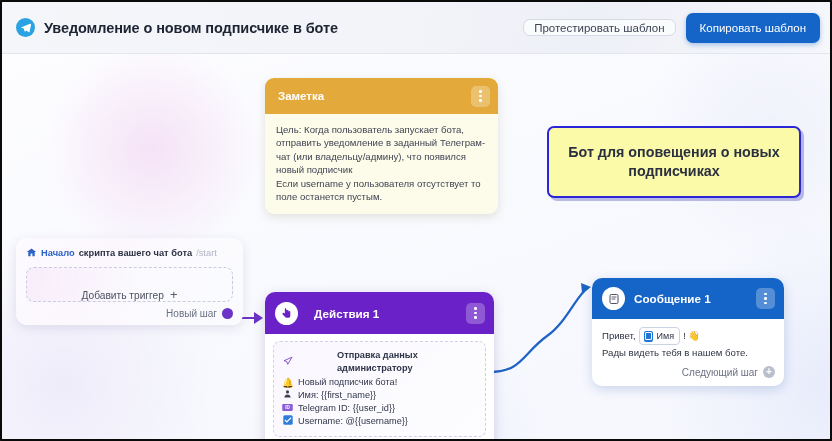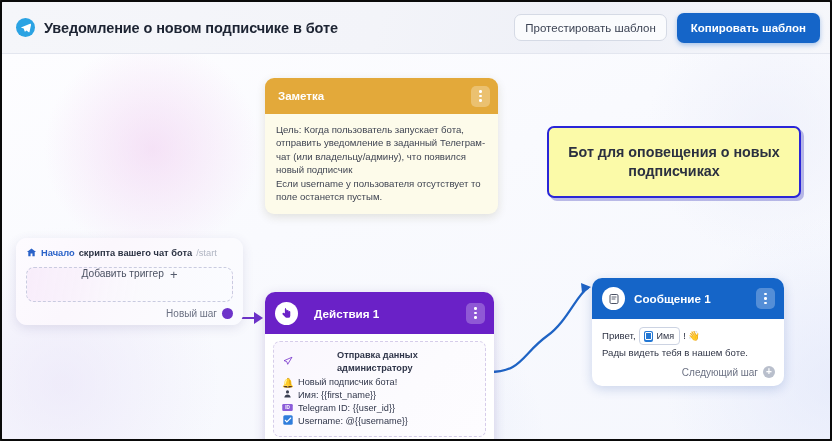--- a/index.html
+++ b/index.html
@@ -40,27 +40,27 @@
   }
   #header-actions {
     margin-left: auto; display: flex; align-items: center; gap: 10px;
   }
   .btn {
     font-size: 11.5px; border-radius: 7px; cursor: pointer;
     white-space: nowrap; font-family: inherit;
     display: flex; align-items: center; justify-content: center;
   }
   #btn-test {
-    height: 27px; padding: 0 10px;
+    height: 17px; padding: 0 10px;
     background: #fafbfd; color: #3c4354;
     border: 1px solid #d5dae5;
   }
   #btn-copy {
     height: 30px; padding: 0 14px;
-    background: #1565c8; color: #ffffff; font-weight: bold;
+    background: #1565c8; color: #ffffff; font-weight: normal;
     border: none;
     box-shadow: 0 2px 5px rgba(21,101,200,.35);
   }
 
   
   #canvas {
     position: absolute; left: 0; top: 52px;
     width: 832px; height: 387px;
     background:
       radial-gradient(circle 150px at 150px 95px, rgba(240,205,240,.55) 0%, rgba(240,205,240,0) 72%),
@@ -125,21 +125,21 @@
   }
   #start-line { display: flex; align-items: center; gap: 4px; font-size: 9.3px; }
   .home-icon { width: 11px; height: 11px; flex: 0 0 auto; }
   #start-strong1 { color: #2a62c8; font-weight: bold; }
   #start-strong2 { color: #2b3243; font-weight: bold; }
   #start-cmd { color: #b0b5c2; }
   #add-trigger {
     margin-top: 9px; height: 35px; border-radius: 8px;
     border: 1.3px dashed #c9cbe0;
     background: linear-gradient(100deg,rgba(247,235,250,.85) 0%,rgba(250,249,253,.9) 55%,rgba(250,251,255,.9) 100%);
-    display: flex; align-items: flex-start; justify-content: center; gap: 6px;
+    display: flex; align-items: flex-end; justify-content: center; gap: 6px;
     font-size: 10.2px; color: #4c5263; cursor: pointer;
   }
   #add-trigger .plus { font-size: 13px; color: #555b6c; line-height: 1; }
   .foot {
     display: flex; align-items: center; justify-content: flex-end;
     gap: 5px; padding-top: 6px; font-size: 10px; color: #6b7183;
   }
   .dot-purple {
     width: 11px; height: 11px; border-radius: 50%;
     background: #6d33c9; flex: 0 0 auto;

